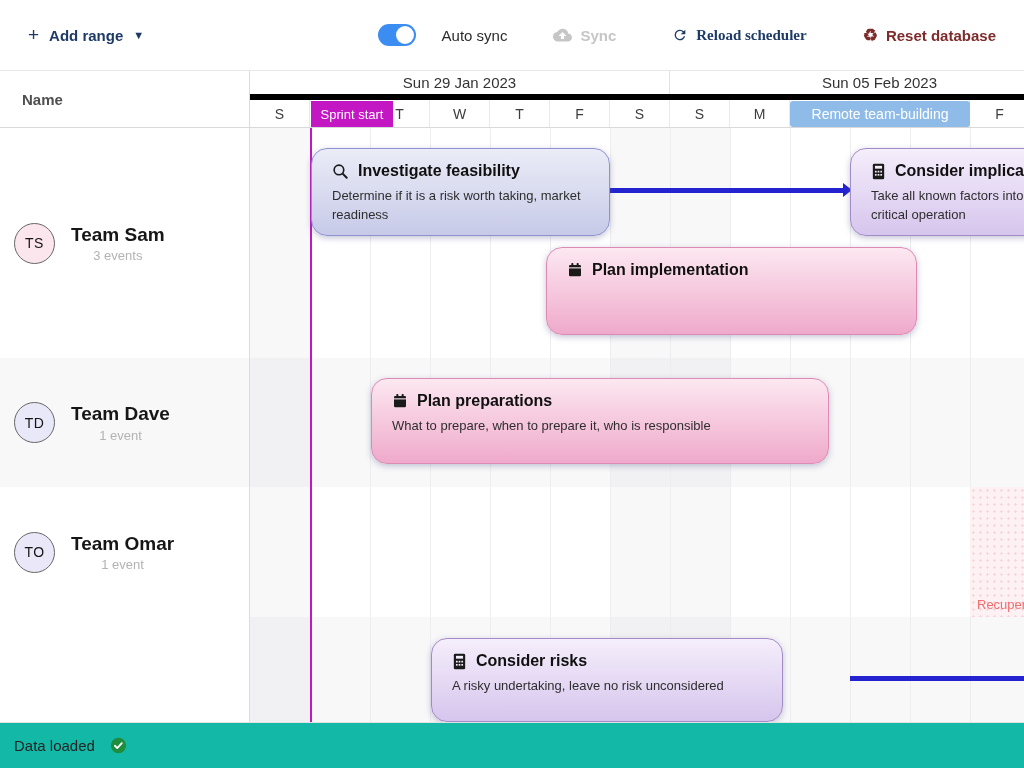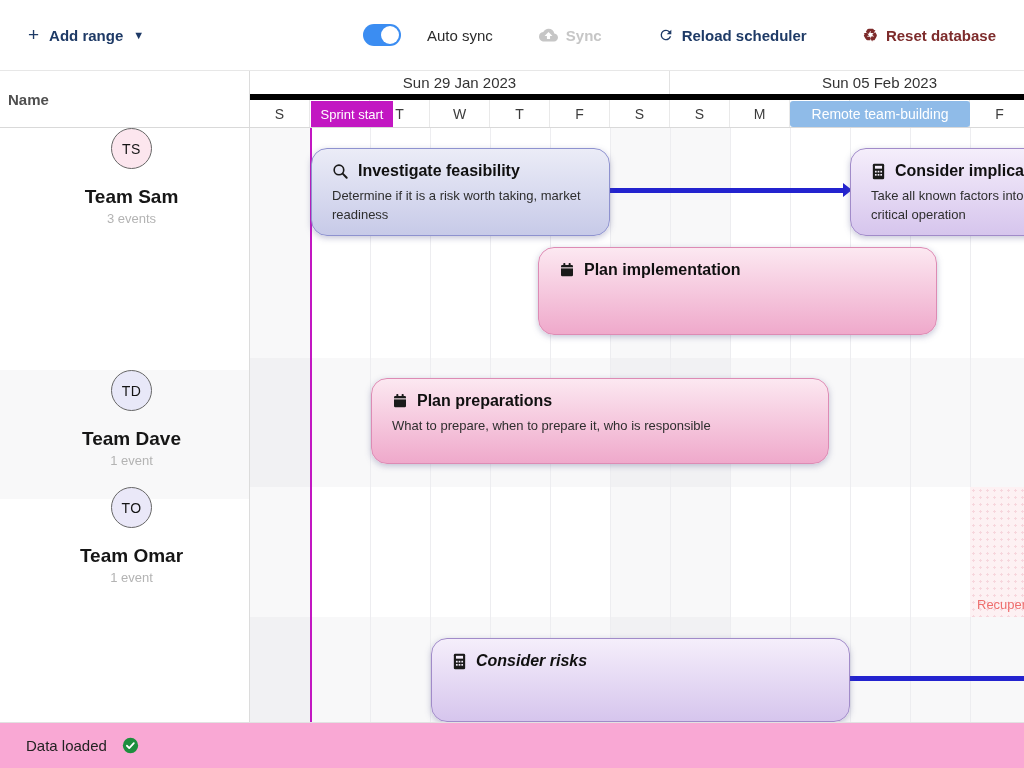--- a/index.html
+++ b/index.html
@@ -11,41 +11,41 @@
   .toolbar { height:71px; flex:0 0 71px; display:flex; align-items:center; padding:0 28px; border-bottom:1px solid #e7e7e7; background:#fff; }
   .tbtn { display:flex; align-items:center; gap:8px; font-size:15px; font-weight:600; cursor:pointer; background:none; border:none; font-family:inherit; }
   .t-add { color:#1e3a66; }
   .t-add .plus { font-size:19px; font-weight:400; margin-right:2px; }
   .t-add .caret { font-size:11px; margin-left:2px; }
   .t-autosync { margin-left:auto; display:flex; align-items:center; gap:26px; }
   .toggle { width:38px; height:22px; border-radius:11px; background:#3b8df2; position:relative; cursor:pointer; border:none; }
   .toggle .knob { position:absolute; top:2px; right:2px; width:18px; height:18px; border-radius:50%; background:#fff; }
   .t-autosync-label { font-size:15px; color:#2b2b2b; font-weight:400; }
   .t-sync { margin-left:46px; color:#c6c6c6; font-weight:600; }
-  .t-reload { margin-left:56px; color:#1e3a66; }
+  .t-reload { margin-left:56px; color:#1e3a66;font-family:Liberation Serif, serif; }
   .t-reset { margin-left:56px; color:#7d2b2b; }
   .t-reset .glyph { font-size:17px; line-height:1; }
   .ticon { display:inline-flex; }
 
   
   .grid-header { height:57px; flex:0 0 57px; display:flex; border-bottom:1px solid #d9d9d9; background:#fff; }
-  .name-header { width:250px; flex:0 0 250px; border-right:1px solid #dcdcdc; display:flex; align-items:center; padding-left:8px; font-size:15px; font-weight:600; color:#4f4f4f; }
+  .name-header { width:250px; flex:0 0 250px; border-right:1px solid #dcdcdc; display:flex; align-items:center; padding-left:22px; font-size:15px; font-weight:600; color:#4f4f4f; }
   .time-header { flex:1; position:relative; overflow:hidden; }
   .week-row { height:29px; display:flex; border-bottom:6px solid #000000; }
   .week-cell { width:420px; flex:0 0 420px; display:flex; align-items:center; justify-content:center; font-size:15px; font-weight:500; color:#333; border-right:1px solid #e2e2e2; }
   .day-row { height:28px; display:flex; position:relative; }
   .day-cell { width:60px; flex:0 0 60px; display:flex; align-items:center; justify-content:center; font-size:14px; font-weight:500; color:#3c3c3c; border-right:1px solid #e9e9e9; }
   .hdr-range { position:absolute; top:1px; height:26px; display:flex; align-items:center; justify-content:center; color:#fff; font-size:13px; border-radius:0; white-space:nowrap; z-index:3; cursor:pointer; }
   .sprint-label { left:61px; width:82px; background:#c217c2; }
   .remote-label { left:540px; width:180px; background:#8fbbe8; font-size:14px; border-radius:3px; }
 
   
   .body { flex:1; display:flex; overflow:hidden; border-bottom:1px solid #e2e2e2; }
   .left-panel { width:250px; flex:0 0 250px; border-right:1px solid #dcdcdc; position:relative; overflow:hidden; background:#fff; }
-  .res-row { position:absolute; left:0; width:100%; display:flex; align-items:center; padding-left:14px; gap:16px; cursor:pointer;flex-direction:column; }
+  .res-row { position:absolute; left:0; width:100%; display:flex; align-items:center; padding-left:14px; gap:16px; cursor:pointer; }
   .res-row.stripe { background:#f8f8f9; }
   .avatar { width:41px; height:41px; border-radius:50%; border:1px solid #666; display:flex; align-items:center; justify-content:center; font-size:14px; color:#141414; letter-spacing:.5px; background:#eee; flex:0 0 41px; }
   .av-ts { background:#fce6ee; } .av-td { background:#e8e8f8; } .av-to { background:#eae8f8; } .av-tm { background:#fbdfe9; }
   .res-name { font-size:19px; font-weight:700; color:#161616; line-height:1.25; }
   .res-meta { font-size:13px; color:#b3b3b3; margin-top:2px;text-align:center; }
 
   .timeline { flex:1; position:relative; overflow:hidden; background:#fff; }
   .stripe-row { position:absolute; left:0; width:100%; background:#f8f8f9; z-index:0; }
   .col-line { position:absolute; top:0; bottom:0; width:1px; background:#ededf0; z-index:1; }
   .weekend { position:absolute; top:0; bottom:0; background:rgba(110,110,130,0.05); z-index:1; }
@@ -61,21 +61,21 @@
   .event { position:absolute; border-radius:16px; padding:13px 16px 10px 20px; z-index:5; cursor:pointer;
     box-shadow:0 2px 6px rgba(90,90,140,.35); }
   .ev-lavender { background:linear-gradient(#ebecf7,#c7cae8); border:1px solid #8e92cf; }
   .ev-pink { background:linear-gradient(#fce8f1,#efa9cb); border:1px solid #dd8bb4; }
   .ev-purple { background:linear-gradient(#f5eefb,#d6c5ed); border:1px solid #a18bc9; }
   .ev-title { display:flex; align-items:center; gap:9px; font-size:16px; font-weight:700; color:#101010; white-space:nowrap; }
   .ev-title .eicon { display:inline-flex; color:#1a1a1a; flex:0 0 auto; }
   .ev-desc { margin-top:7px; font-size:13px; color:#2e2e2e; line-height:1.45; }
 
   
-  .footer { height:45px; flex:0 0 45px; display:flex; align-items:center; padding-left:26px; gap:15px; background:#f9a8d4; }
+  .footer { height:45px; flex:0 0 45px; display:flex; align-items:center; padding-left:14px; gap:15px; background:#14b8a6; }
   .footer-text { font-size:15px; color:#232323; }
 </style>
 </head>
 <body>
 
 <div class="app">
 
   <div class="toolbar">
     <button class="tbtn t-add">
       <span class="plus">+</span>
@@ -143,21 +143,21 @@
 
   <div class="body">
     <div class="left-panel">
       <div class="res-row" style="top:0;height:230px;">
         <div class="avatar av-ts">TS</div>
         <div>
           <div class="res-name">Team Sam</div>
           <div class="res-meta">3 events</div>
         </div>
       </div>
-      <div class="res-row stripe" style="top:242px;height:129px;">
+      <div class="res-row stripe" style="top:230px;height:129px;">
         <div class="avatar av-td">TD</div>
         <div>
           <div class="res-name">Team Dave</div>
           <div class="res-meta">1 event</div>
         </div>
       </div>
       <div class="res-row" style="top:359px;height:130px;">
         <div class="avatar av-to">TO</div>
         <div>
           <div class="res-name">Team Omar</div>
@@ -203,21 +203,21 @@
             <svg width="17" height="17" viewBox="0 0 22 22">
                 <circle cx="9" cy="9" r="6.2" fill="none" stroke="currentColor" stroke-width="2.1"></circle>
                 <line x1="13.8" y1="13.8" x2="19" y2="19" stroke="currentColor" stroke-width="2.6" stroke-linecap="round"></line>
               </svg>
           </span>
           <span>Investigate feasibility</span>
         </div>
         <div class="ev-desc">Determine if it is a risk worth taking, market readiness</div>
       </div>
 
-      <div class="event ev-pink" style="left:288px;top:119px;width:399px;height:88px;">
+      <div class="event ev-pink" style="left:296px;top:119px;width:371px;height:88px;">
         <div class="ev-title">
           <span class="eicon">
             <svg width="16" height="16" viewBox="0 0 24 24">
                 <rect x="3" y="4.5" width="18" height="17" rx="2" fill="currentColor"></rect>
                 <rect x="6.5" y="1.5" width="3" height="5" rx="1" fill="currentColor"></rect>
                 <rect x="14.5" y="1.5" width="3" height="5" rx="1" fill="currentColor"></rect>
                 <rect x="3" y="8" width="18" height="1.6" fill="#fce8f1"></rect>
               </svg>
           </span>
           <span>Plan implementation</span>
@@ -252,36 +252,37 @@
                 <rect x="14.5" y="1.5" width="3" height="5" rx="1" fill="currentColor"></rect>
                 <rect x="3" y="8" width="18" height="1.6" fill="#fce8f1"></rect>
               </svg>
           </span>
           <span>Plan preparations</span>
         </div>
         <div class="ev-desc">What to prepare, when to prepare it, who is responsible</div>
       </div>
 
 
-      <div class="event ev-purple" style="left:181px;top:510px;width:419px;height:84px;font-style:italic;">
+      <div class="event ev-purple" style="left:181px;top:510px;width:352px;height:84px;">
         <div class="ev-title">
           <span class="eicon">
             <svg width="15" height="17" viewBox="0 0 20 24">
                 <rect x="2" y="1" width="16" height="22" rx="2" fill="currentColor"></rect>
                 <rect x="5" y="4" width="10" height="4" fill="#f5eefb"></rect>
                 <rect x="5" y="11" width="2.4" height="2.4" fill="#f5eefb"></rect>
                 <rect x="8.8" y="11" width="2.4" height="2.4" fill="#f5eefb"></rect>
                 <rect x="12.6" y="11" width="2.4" height="2.4" fill="#f5eefb"></rect>
                 <rect x="5" y="15.5" width="2.4" height="2.4" fill="#f5eefb"></rect>
                 <rect x="8.8" y="15.5" width="2.4" height="2.4" fill="#f5eefb"></rect>
                 <rect x="12.6" y="15.5" width="2.4" height="2.4" fill="#f5eefb"></rect>
               </svg>
           </span>
           <span>Consider risks</span>
         </div>
+        <div class="ev-desc">A risky undertaking, leave no risk unconsidered</div>
       </div>
     </div>
   </div>
 
   <div class="footer">
     <span class="footer-text">Data loaded</span>
     <span style="display:inline-flex;">
       <svg width="17" height="17" viewBox="0 0 20 20">
           <circle cx="10" cy="10" r="9" fill="#1e8e3e"></circle>
           <path d="M5.8 10.3l2.7 2.7 5.4-5.8" fill="none" stroke="#fff" stroke-width="2.1" stroke-linecap="round" stroke-linejoin="round"></path>

